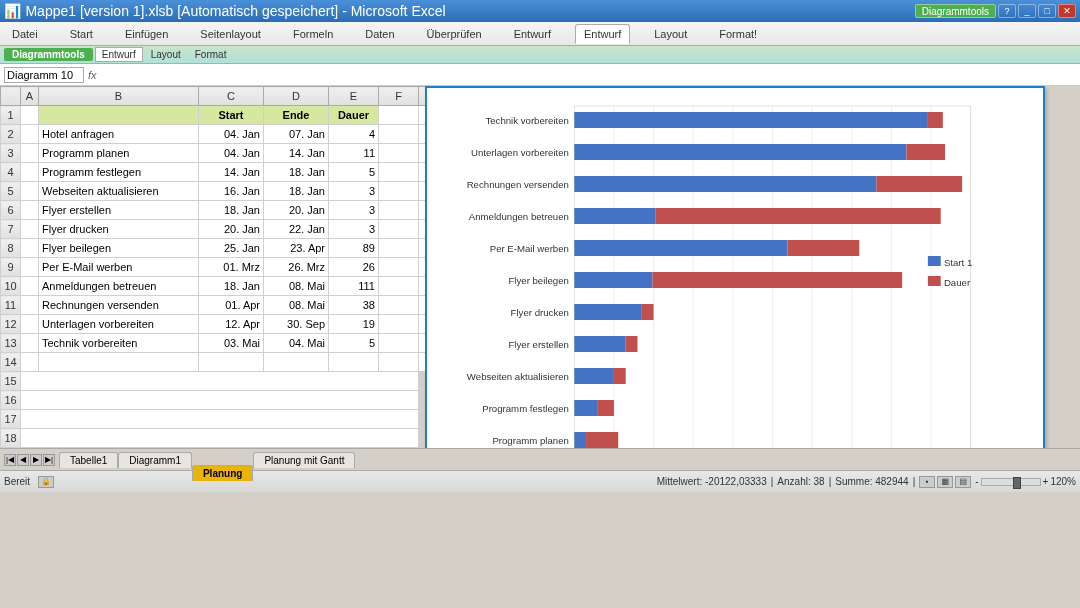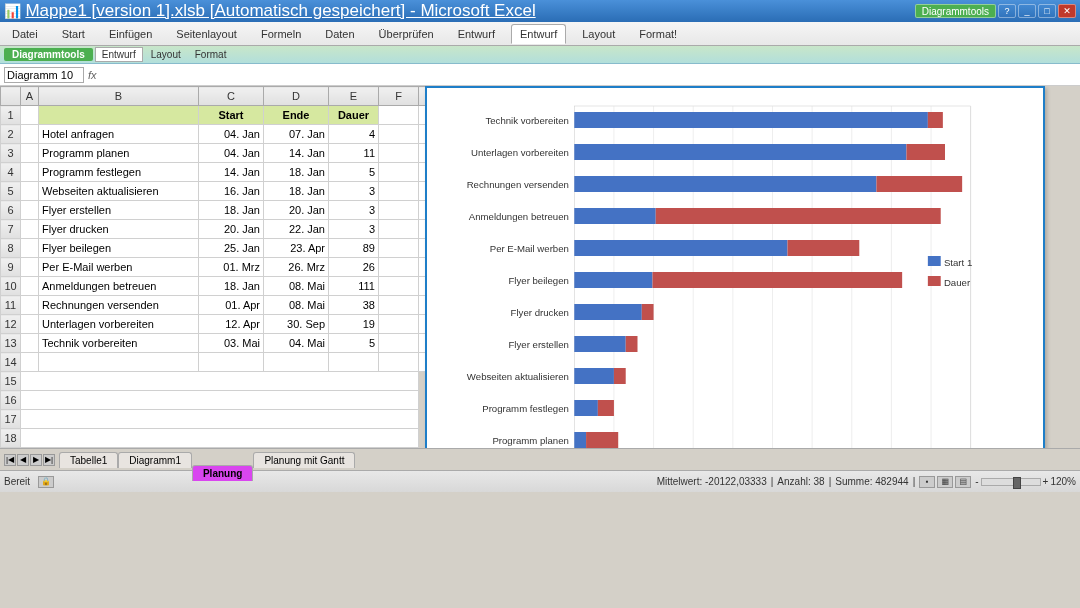--- a/index.html
+++ b/index.html
@@ -17,40 +17,40 @@
       background: linear-gradient(to bottom, #4a90d9, #2a6db5);
       height: 22px;
       display: flex;
       align-items: center;
       justify-content: space-between;
       padding: 0 4px;
       color: white;
       font-size: 11px;
     }
     .title-bar-left { display: flex; align-items: center; gap: 4px; }
-    .title-bar-text { font-size: 17px; text-decoration: underline; }
+    .title-bar-text { font-size: 14px; }
     .title-bar-controls { display: flex; gap: 2px; }
     .tb-btn {
       width: 18px; height: 14px;
       border: 1px solid rgba(255,255,255,0.4);
       border-radius: 2px;
       display: flex; align-items: center; justify-content: center;
       font-size: 9px; color: white; cursor: pointer;
     }
     .tb-btn.close { background: #c0392b; }
 
     
     .ribbon {
       background: linear-gradient(to bottom, #f5f5f5, #e8e8e8);
       border-bottom: 1px solid #aaa;
       height: 24px;
       display: flex;
       align-items: center;
       padding: 0 4px;
-      gap: 8px;
+      gap: 16px;
     }
     .ribbon-tab {
       padding: 3px 8px;
       font-size: 11px;
       cursor: pointer;
       border-radius: 3px 3px 0 0;
       color: #333;
     }
     .ribbon-tab.active {
       background: white;
@@ -194,21 +194,21 @@
     .sheet-tab {
       background: #e8e4e0;
       border: 1px solid #aaa;
       border-bottom: none;
       padding: 2px 10px;
       font-size: 10px;
       cursor: pointer;
       border-radius: 3px 3px 0 0;
     }
     .sheet-tab.active {
-      background: #d946ef;
+      background: #eab308;
       font-weight: bold;
       margin-top: 27px;
     }
 
     
     .chart-svg {
       width: 100%;
       height: 100%;
     }
   </style>

